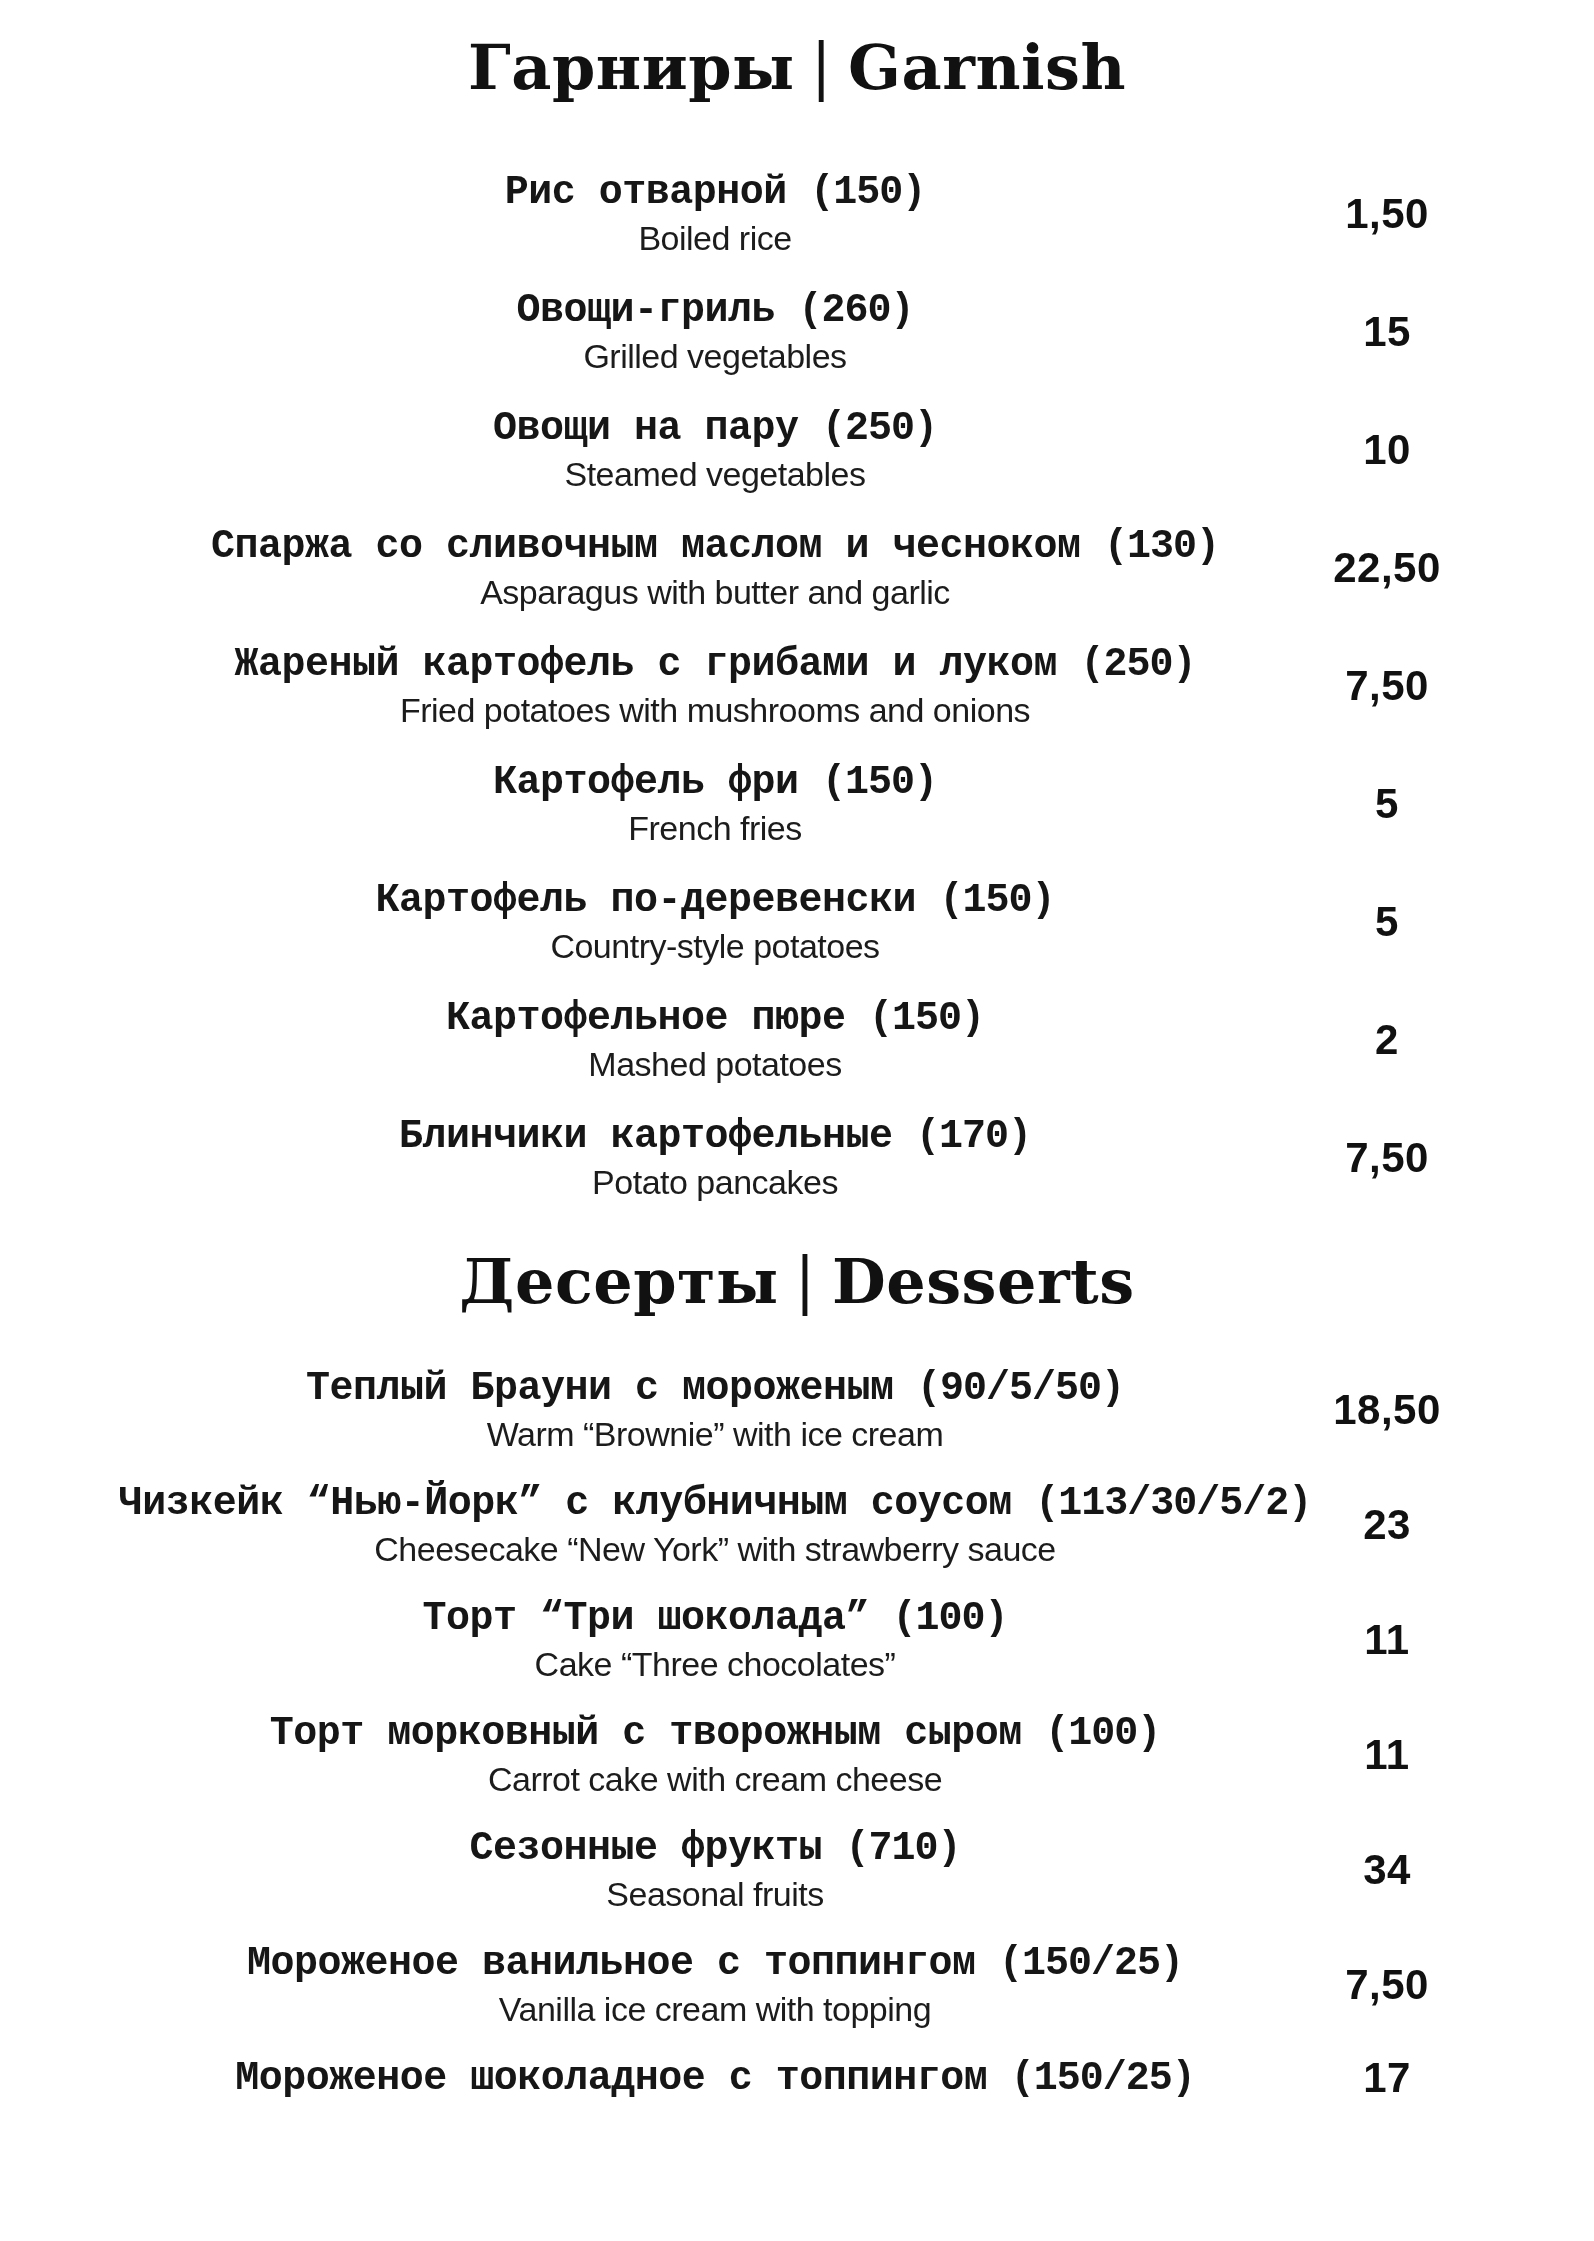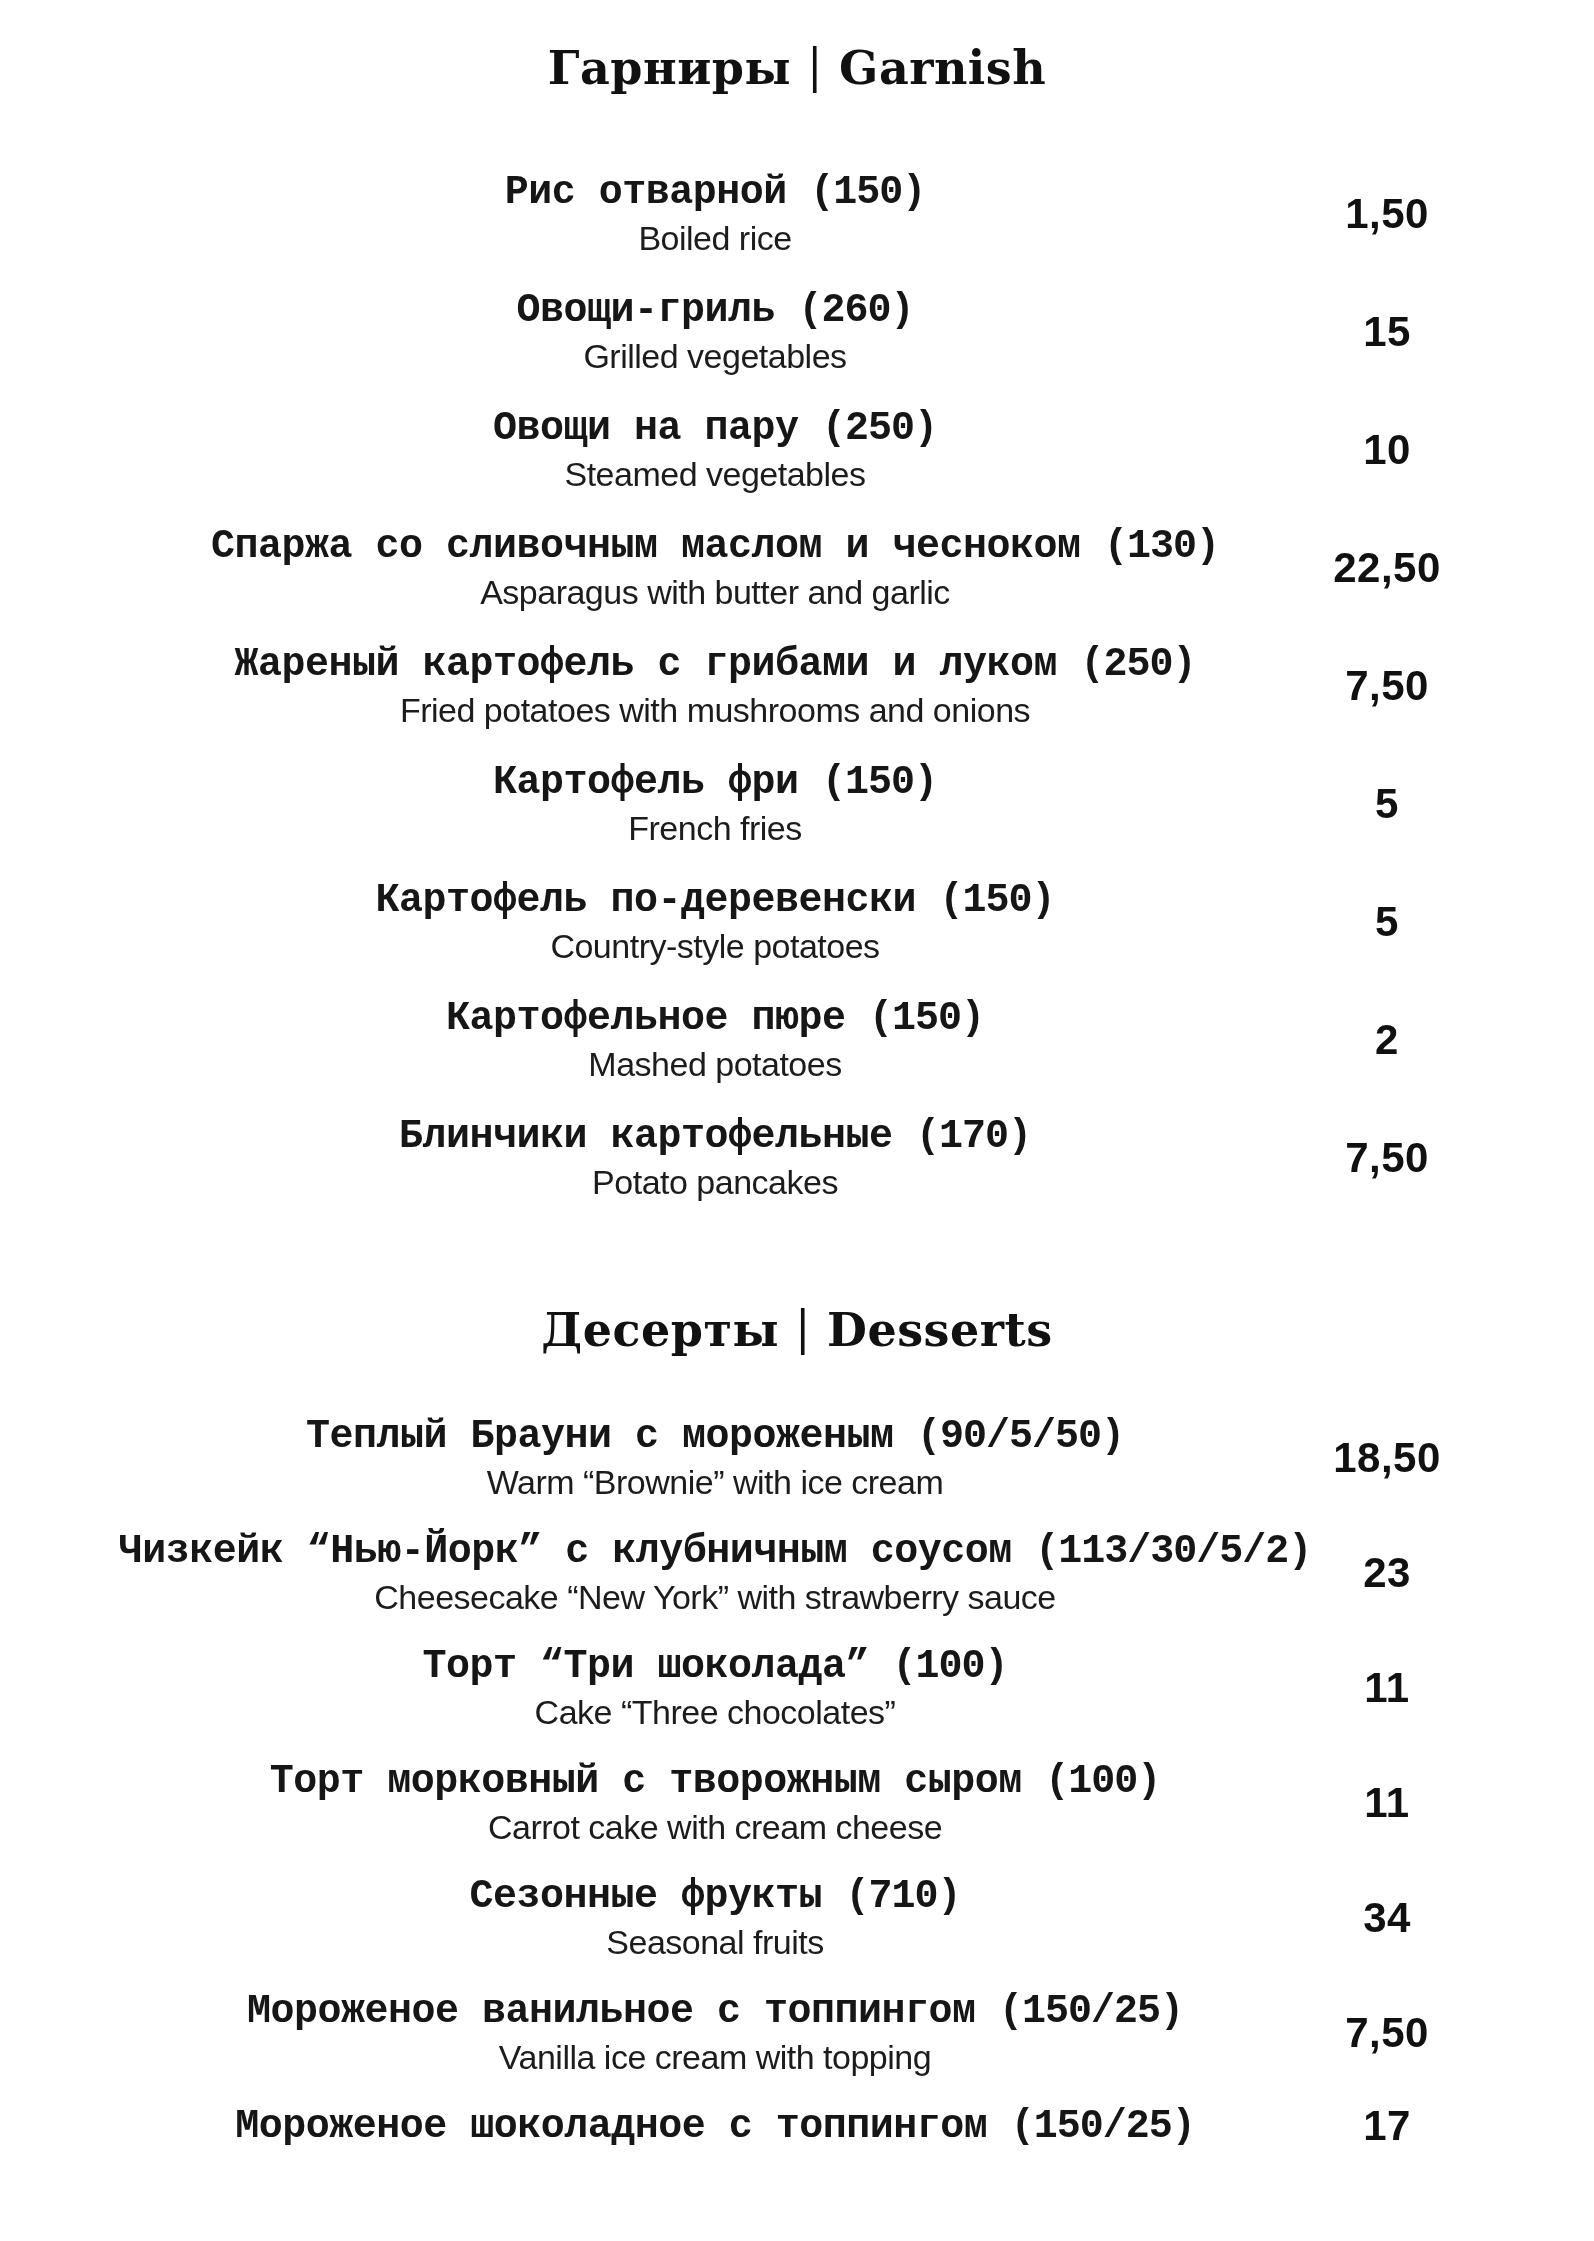--- a/index.html
+++ b/index.html
@@ -16,27 +16,27 @@
     -webkit-font-smoothing: antialiased;
   }
   .menu {
     padding-top: 30px;
   }
   .section-title {
     margin: 0 0 64px 0;
     text-align: center;
     font-family: "DejaVu Serif", serif;
     font-weight: 700;
-    font-size: 46px;
+    font-size: 62px;
     line-height: 76px;
     letter-spacing: 0.5px;
     color: #111111;
   }
   .menu-section + .menu-section .section-title {
-    margin-top: 88px;
+    margin-top: 40px;
     margin-bottom: 46px;
   }
   .section-title .t-sep {
     font-weight: 400;
     padding: 0 16px;
     position: relative;
     top: -2px;
   }
   .item {
     position: relative;

